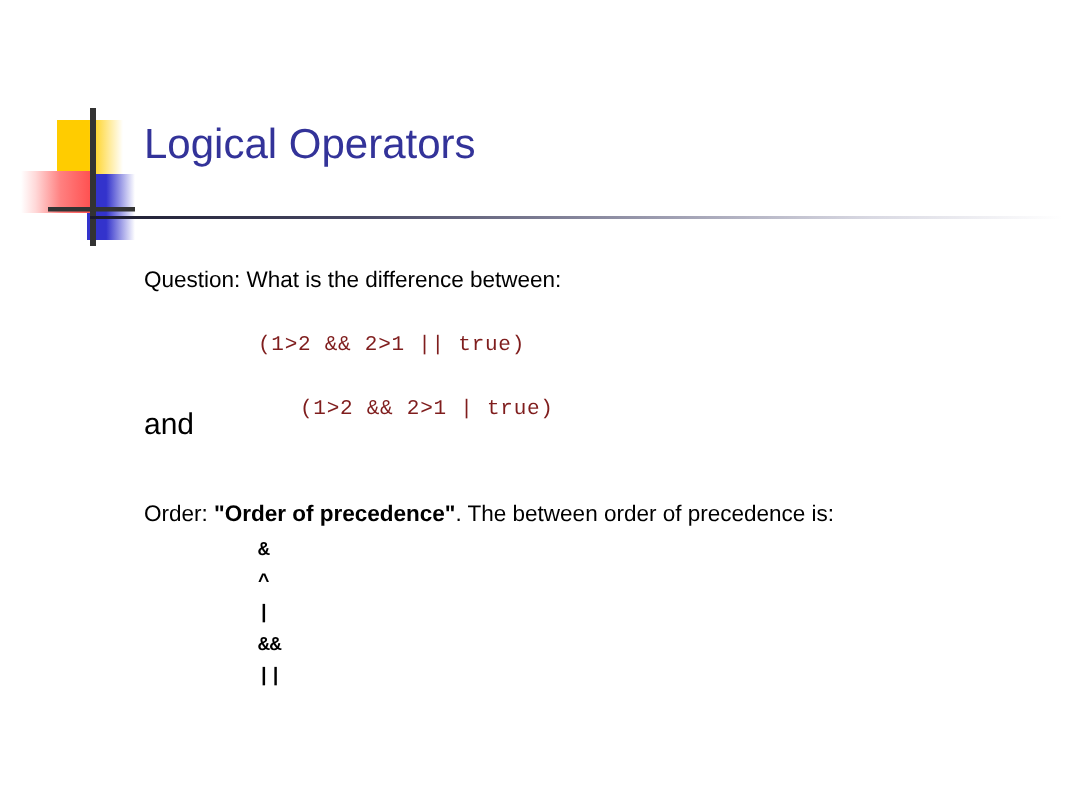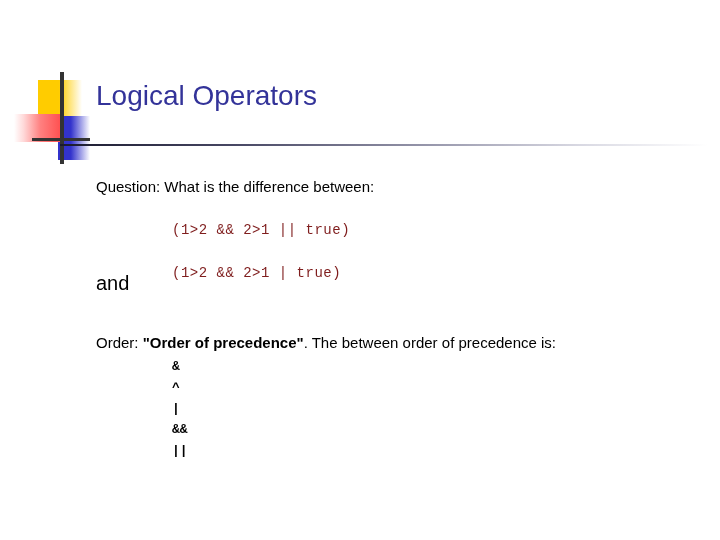--- a/index.html
+++ b/index.html
@@ -106,21 +106,21 @@
   .expr-code {
     position: absolute;
     left: 76px;
     font-family: "Liberation Mono", monospace;
     font-size: 14px;
     color: #7f1d1d;
     letter-spacing: 0.5px;
     white-space: pre;
   }
   .expr-code-first { top: 0px; }
-  .expr-code-second { top: 43px; }
+  .expr-code-second { top: 43px; margin-left: 28px; }
 
   .conj-label {
     position: absolute;
     left: 0px;
     top: 22px;
     font-size: 20px;
     color: #000000;
     margin-top: 28px;
   }
 

